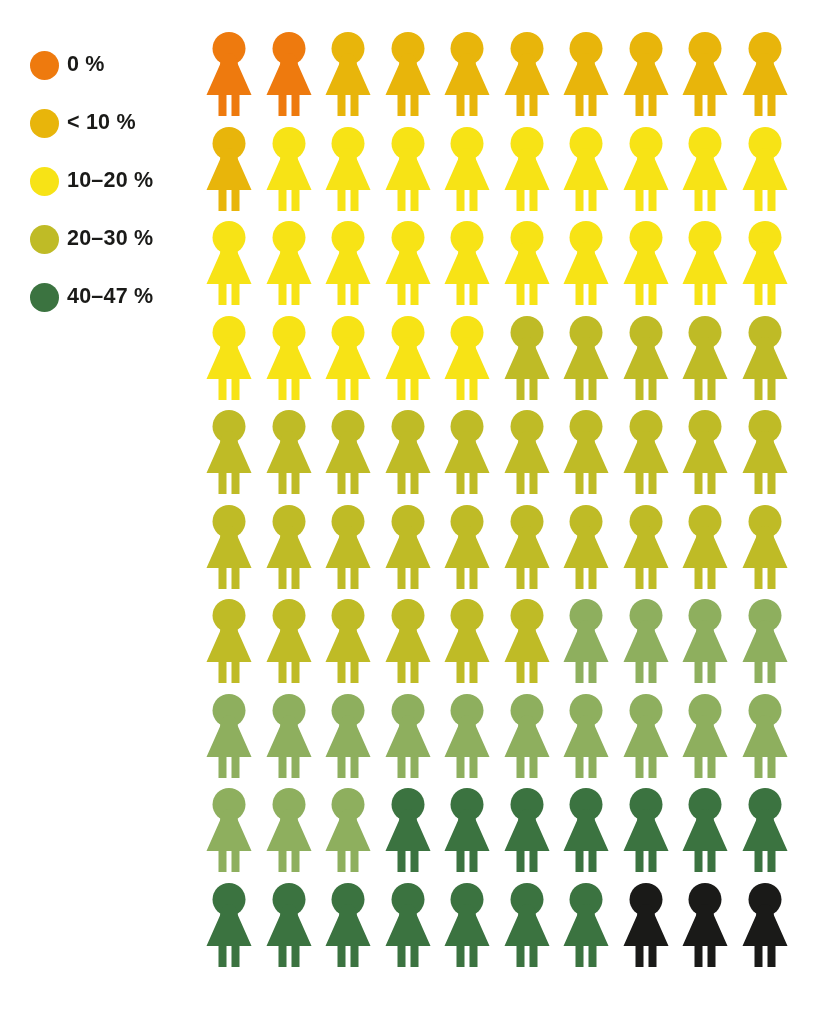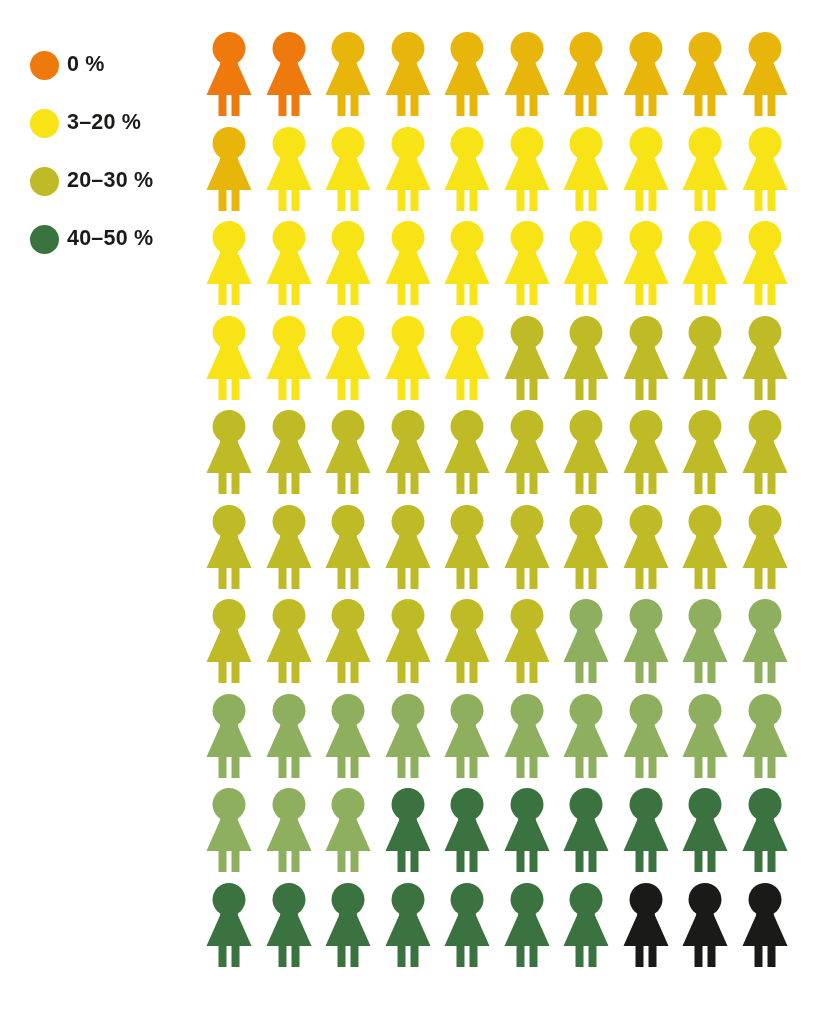--- a/index.html
+++ b/index.html
@@ -76,30 +76,34 @@
 <body>
 
 <div id="infographic">
 
   <div id="legend">
       <div class="legend-item">
         <div class="legend-swatch" style="background: rgb(238, 122, 14);"></div>
         <div class="legend-label">0 %</div>
       </div>
       <div class="legend-item">
+        <div class="legend-swatch" style="background: rgb(232, 181, 11);"></div>
+        <div class="legend-label">&lt; 10 %</div>
+      </div>
+      <div class="legend-item">
         <div class="legend-swatch" style="background: rgb(247, 227, 22);"></div>
-        <div class="legend-label">3–20 %</div>
+        <div class="legend-label">10–20 %</div>
       </div>
       <div class="legend-item">
         <div class="legend-swatch" style="background: rgb(191, 187, 38);"></div>
         <div class="legend-label">20–30 %</div>
       </div>
       <div class="legend-item">
         <div class="legend-swatch" style="background: rgb(59, 115, 64);"></div>
-        <div class="legend-label">40–50 %</div>
+        <div class="legend-label">40–47 %</div>
       </div>
     </div>
 
   <div id="pictogram">
       <div class="figure-cell">
         <svg viewBox="0 0 48 84">
           <circle cx="24" cy="16.5" r="16.5" fill="#ee7a0e"></circle>
           <path d="M24 21 C 30.5 21 32.5 27 33 32.5 L 46.5 63 L 1.5 63 L 15 32.5 C 15.5 27 17.5 21 24 21 Z" fill="#ee7a0e"></path>
           <rect x="13.5" y="63" width="8" height="21" fill="#ee7a0e"></rect>
           <rect x="26.5" y="63" width="8" height="21" fill="#ee7a0e"></rect>

